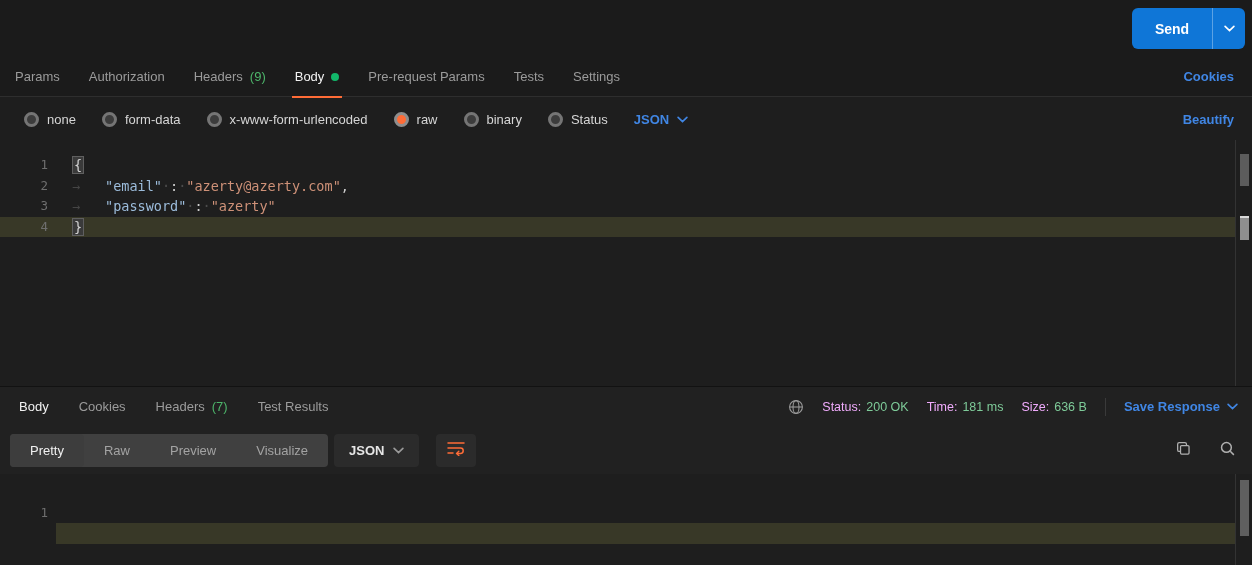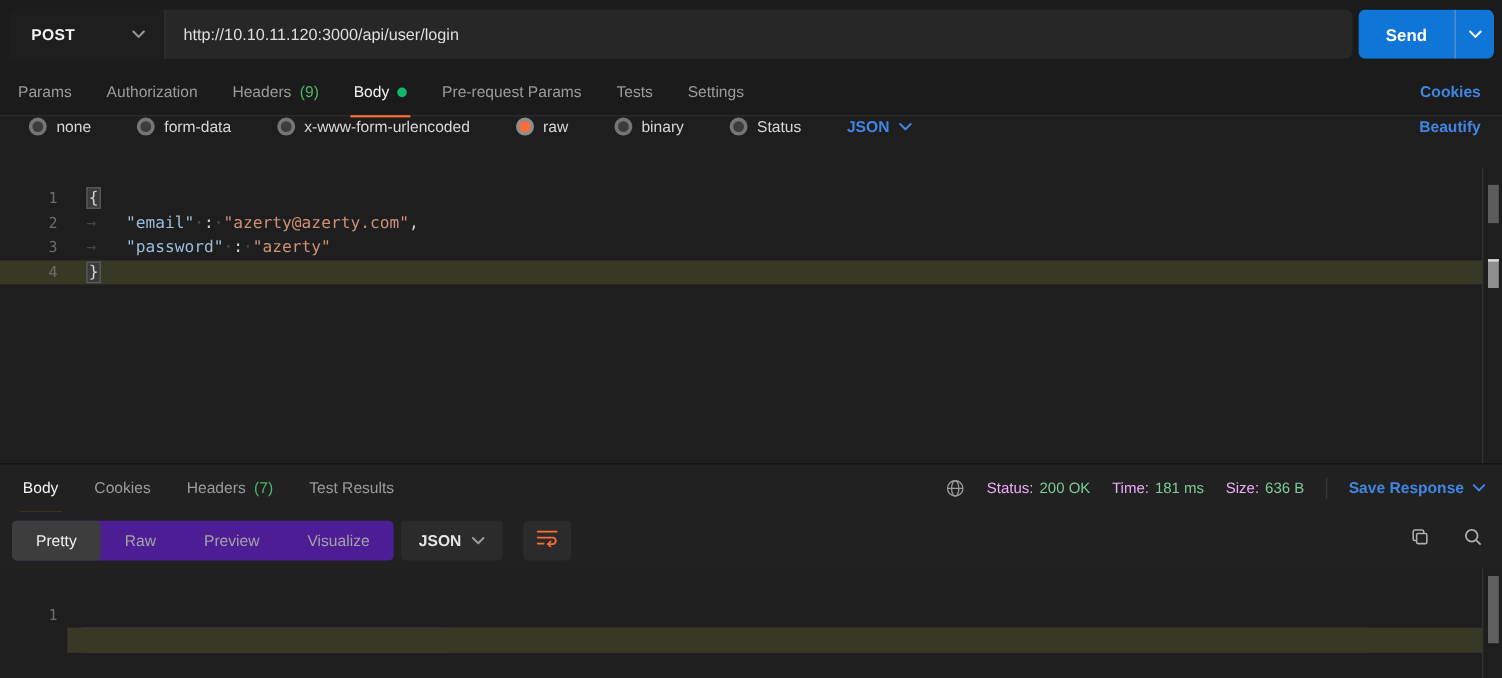--- a/index.html
+++ b/index.html
@@ -34,21 +34,21 @@
     color:#9b9b9b; font-size:13px; padding:0 3px; cursor:pointer; white-space:nowrap; }
   .rtab .count { color:#4db56a; }
   .rtab.active { color:#f2f2f2; }
   .rtab.active::after { content:""; position:absolute; left:0; right:0; bottom:-1px;
     height:2px; background:#ff6c37; }
   .green-dot { width:8px; height:8px; border-radius:50%; background:#12b76a; }
   .link { color:#4086e4; font-weight:600; font-size:13px; cursor:pointer; white-space:nowrap; }
   .ml-auto { margin-left:auto; }
   
   .type-row { position:absolute; top:98px; left:0; right:0; height:42px; background:#1e1e1e;
-    display:flex; align-items:flex-start; padding:0 18px 0 24px; gap:38px; }
+    display:flex; align-items:center; padding:0 18px 0 24px; gap:26px; }
   .radio { display:flex; align-items:center; gap:8px; font-size:13px; color:#d6d6d6; cursor:pointer; }
   .rb { width:15px; height:15px; border-radius:50%; background:#3c3c3c; border:3.5px solid #757575; flex:none; }
   .radio.selected .rb { background:#ff6c37; border-color:#8d8d8d; }
   .lang-select { display:flex; align-items:center; gap:8px; color:#4086e4;
     font-weight:600; font-size:13px; cursor:pointer; }
   
   .editor { position:absolute; top:140px; left:0; right:0; height:246px; background:#1e1e1e;
     font-family:"DejaVu Sans Mono", monospace; font-size:13.5px; }
   .ed-rows { position:absolute; top:15px; left:0; right:16px; }
   .ed-row { height:20.5px; line-height:20.5px; display:flex; }
@@ -72,21 +72,21 @@
   .meta-pair { display:flex; gap:5px; white-space:nowrap; }
   .meta-label { color:#f0abfc; }
   .meta-value { color:#7ecb99; }
   .meta-sep { width:1px; height:18px; background:#3a3a3a; }
   .save-response { display:flex; align-items:center; gap:7px; color:#4086e4;
     font-weight:600; font-size:13px; cursor:pointer; white-space:nowrap; }
   .globe { display:flex; color:#9a9a9a; cursor:pointer; }
   
   .resp-toolbar { position:absolute; top:426px; left:0; right:0; height:48px; background:#212121;
     display:flex; align-items:center; padding:0 16px 0 10px; }
-  .segmented { display:flex; background:#4c1d95; border-radius:4px; height:33px; align-items:center; }
+  .segmented { display:flex; background:#404040; border-radius:4px; height:33px; align-items:center; }
   .seg-btn { padding:0 20px; height:33px; line-height:33px; color:#a3a3a3; font-size:13px;
     border-radius:4px; cursor:pointer; }
   .seg-btn.active { background:#3d3d3d; color:#f0f0f0; }
   .lang2 { margin-left:6px; display:flex; align-items:center; gap:9px; background:#2b2b2b;
     border-radius:4px; height:33px; padding:0 15px; color:#e6e6e6; font-size:13px;
     font-weight:600; cursor:pointer; }
   .wrap-btn { margin-left:17px; width:40px; height:33px; background:#2b2b2b; border-radius:4px;
     display:flex; align-items:center; justify-content:center; cursor:pointer; }
   .resp-actions { margin-left:auto; display:flex; gap:27px; align-items:center; color:#b0b0b0; }
   .icon-btn { display:flex; cursor:pointer; }
@@ -101,31 +101,20 @@
   .sel.indent { padding-left:32px; }
   .rb-ruler { position:absolute; top:0; bottom:0; right:16px; border-left:1px solid #333; }
   .rb-thumb { position:absolute; right:3px; top:6px; width:9px; height:56px; background:#5f5f5f; cursor:pointer; }
 </style>
 </head>
 <body>
 
 <div class="app">
 
   <div class="topbar">
-    <div class="url-group">
-      <div class="method">
-        <span class="method-label">POST</span>
-        <span class="chev">
-          <svg width="11" height="7" viewBox="0 0 10 6">
-              <path d="M1 1l4 4 4-4" fill="none" stroke="currentColor" stroke-width="1.5" stroke-linecap="round"></path>
-            </svg>
-        </span>
-      </div>
-      <input class="url-input" value="http://10.10.11.120:3000/api/user/login" style="">
-    </div>
     <div class="send-group">
       <button class="send-main">Send</button>
       <button class="send-caret">
         <span class="chev" style="color:#fff">
           <svg width="11" height="7" viewBox="0 0 10 6">
               <path d="M1 1l4 4 4-4" fill="none" stroke="currentColor" stroke-width="1.5" stroke-linecap="round"></path>
             </svg>
         </span>
       </button>
     </div>

